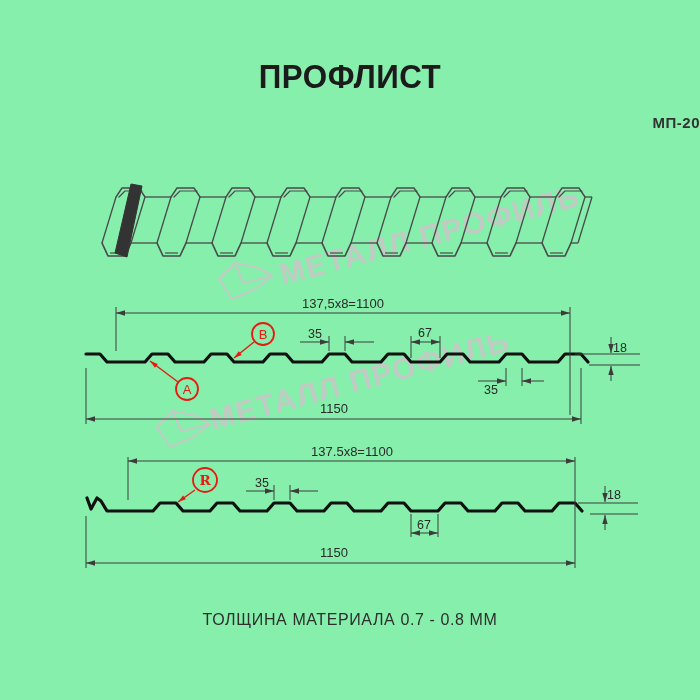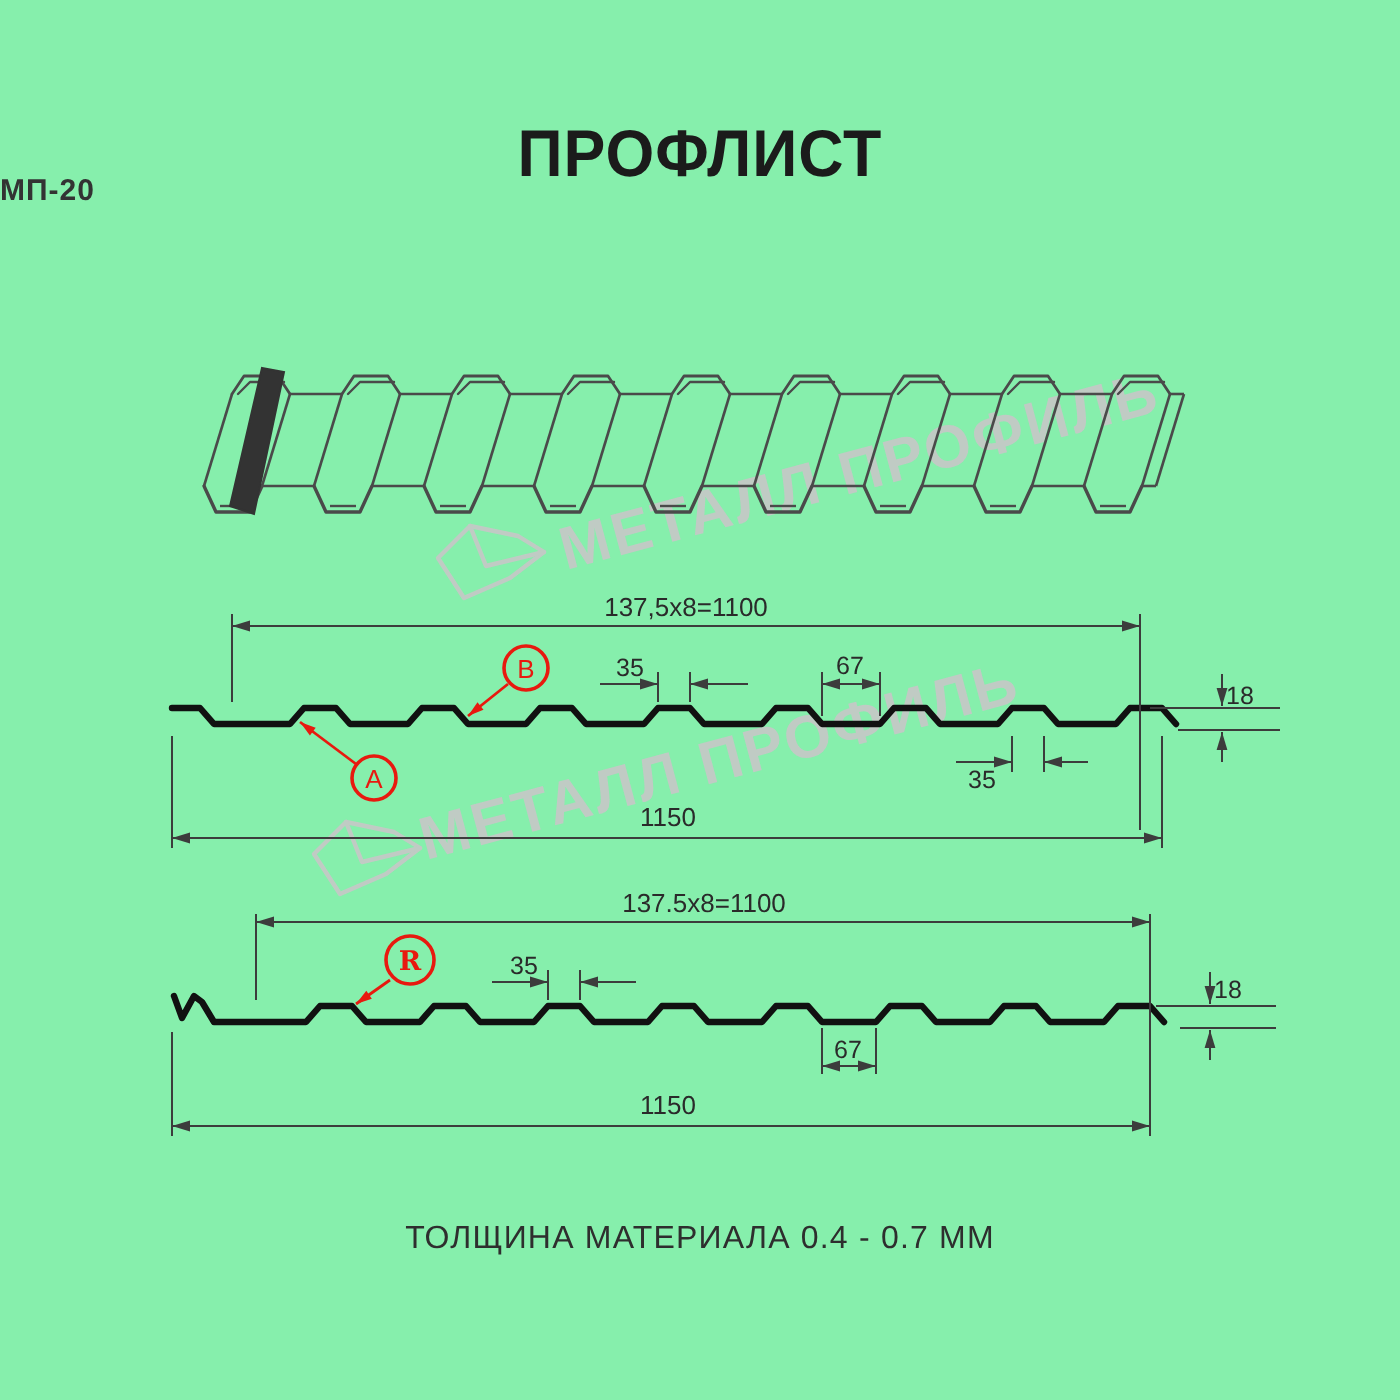--- a/index.html
+++ b/index.html
@@ -2,21 +2,21 @@
 <html><head>
 <meta charset="utf-8">
 <style>
   html,body{margin:0;padding:0;}
   body{width:700px;height:700px;background:#ffffff;position:relative;overflow:hidden;
        font-family:"Liberation Sans", sans-serif;}
   .page{position:absolute;inset:0;background:#86efac;}
   .title{position:absolute;top:58px;left:0;width:700px;text-align:center;
          font-size:33px;font-weight:700;color:#1b1b1b;letter-spacing:.5px;}
   .title span{display:inline-block;transform:scaleX(.95);}
-  .subtitle{position:absolute;top:87px;left:0;width:700px;text-align:left;
+  .subtitle{position:absolute;top:114px;left:0;width:700px;text-align:right;
             font-size:15px;font-weight:600;color:#333;letter-spacing:.5px;}
   .caption{position:absolute;top:611px;left:0;width:700px;text-align:center;
            font-size:16px;font-weight:500;color:#2e2e2e;letter-spacing:.6px;}
   svg{position:absolute;left:0;top:0;}
   .dim{font-family:"Liberation Sans",sans-serif;font-size:13px;fill:#2a2a2a;}
   .dimsm{font-family:"Liberation Sans",sans-serif;font-size:12.5px;fill:#2a2a2a;}
   .lbl{font-family:"Liberation Sans",sans-serif;font-size:13px;font-weight:400;}
   .lblserif{font-family:"DejaVu Serif",serif;font-size:13.5px;font-weight:600;}
   .wmtext{font-family:"Liberation Sans",sans-serif;font-size:30px;font-weight:700;
           letter-spacing:1.5px;}
@@ -215,14 +215,14 @@
       <text class="lblserif" text-anchor="middle" x="205" y="485" fill="#e8190f">R</text>
       <line x1="178" y1="502" x2="195" y2="490" stroke="#e8190f" stroke-width="1.4"></line>
     </g>
     <g id="leaderheads">
         <polygon points="0,0 -8,2.4 -8,-2.4" fill="#e8190f" transform="translate(150 361) rotate(-143.13010235415598)"></polygon>
         <polygon points="0,0 -8,2.4 -8,-2.4" fill="#e8190f" transform="translate(234 358) rotate(141.34019174590992)"></polygon>
         <polygon points="0,0 -8,2.4 -8,-2.4" fill="#e8190f" transform="translate(178 502) rotate(144.78240703180728)"></polygon>
       </g>
   </svg>
 
-  <div class="caption">ТОЛЩИНА МАТЕРИАЛА 0.4 - 0.7 ММ</div>
+  <div class="caption">ТОЛЩИНА МАТЕРИАЛА 0.7 - 0.8 ММ</div>
 </div>
 
 </body></html>

